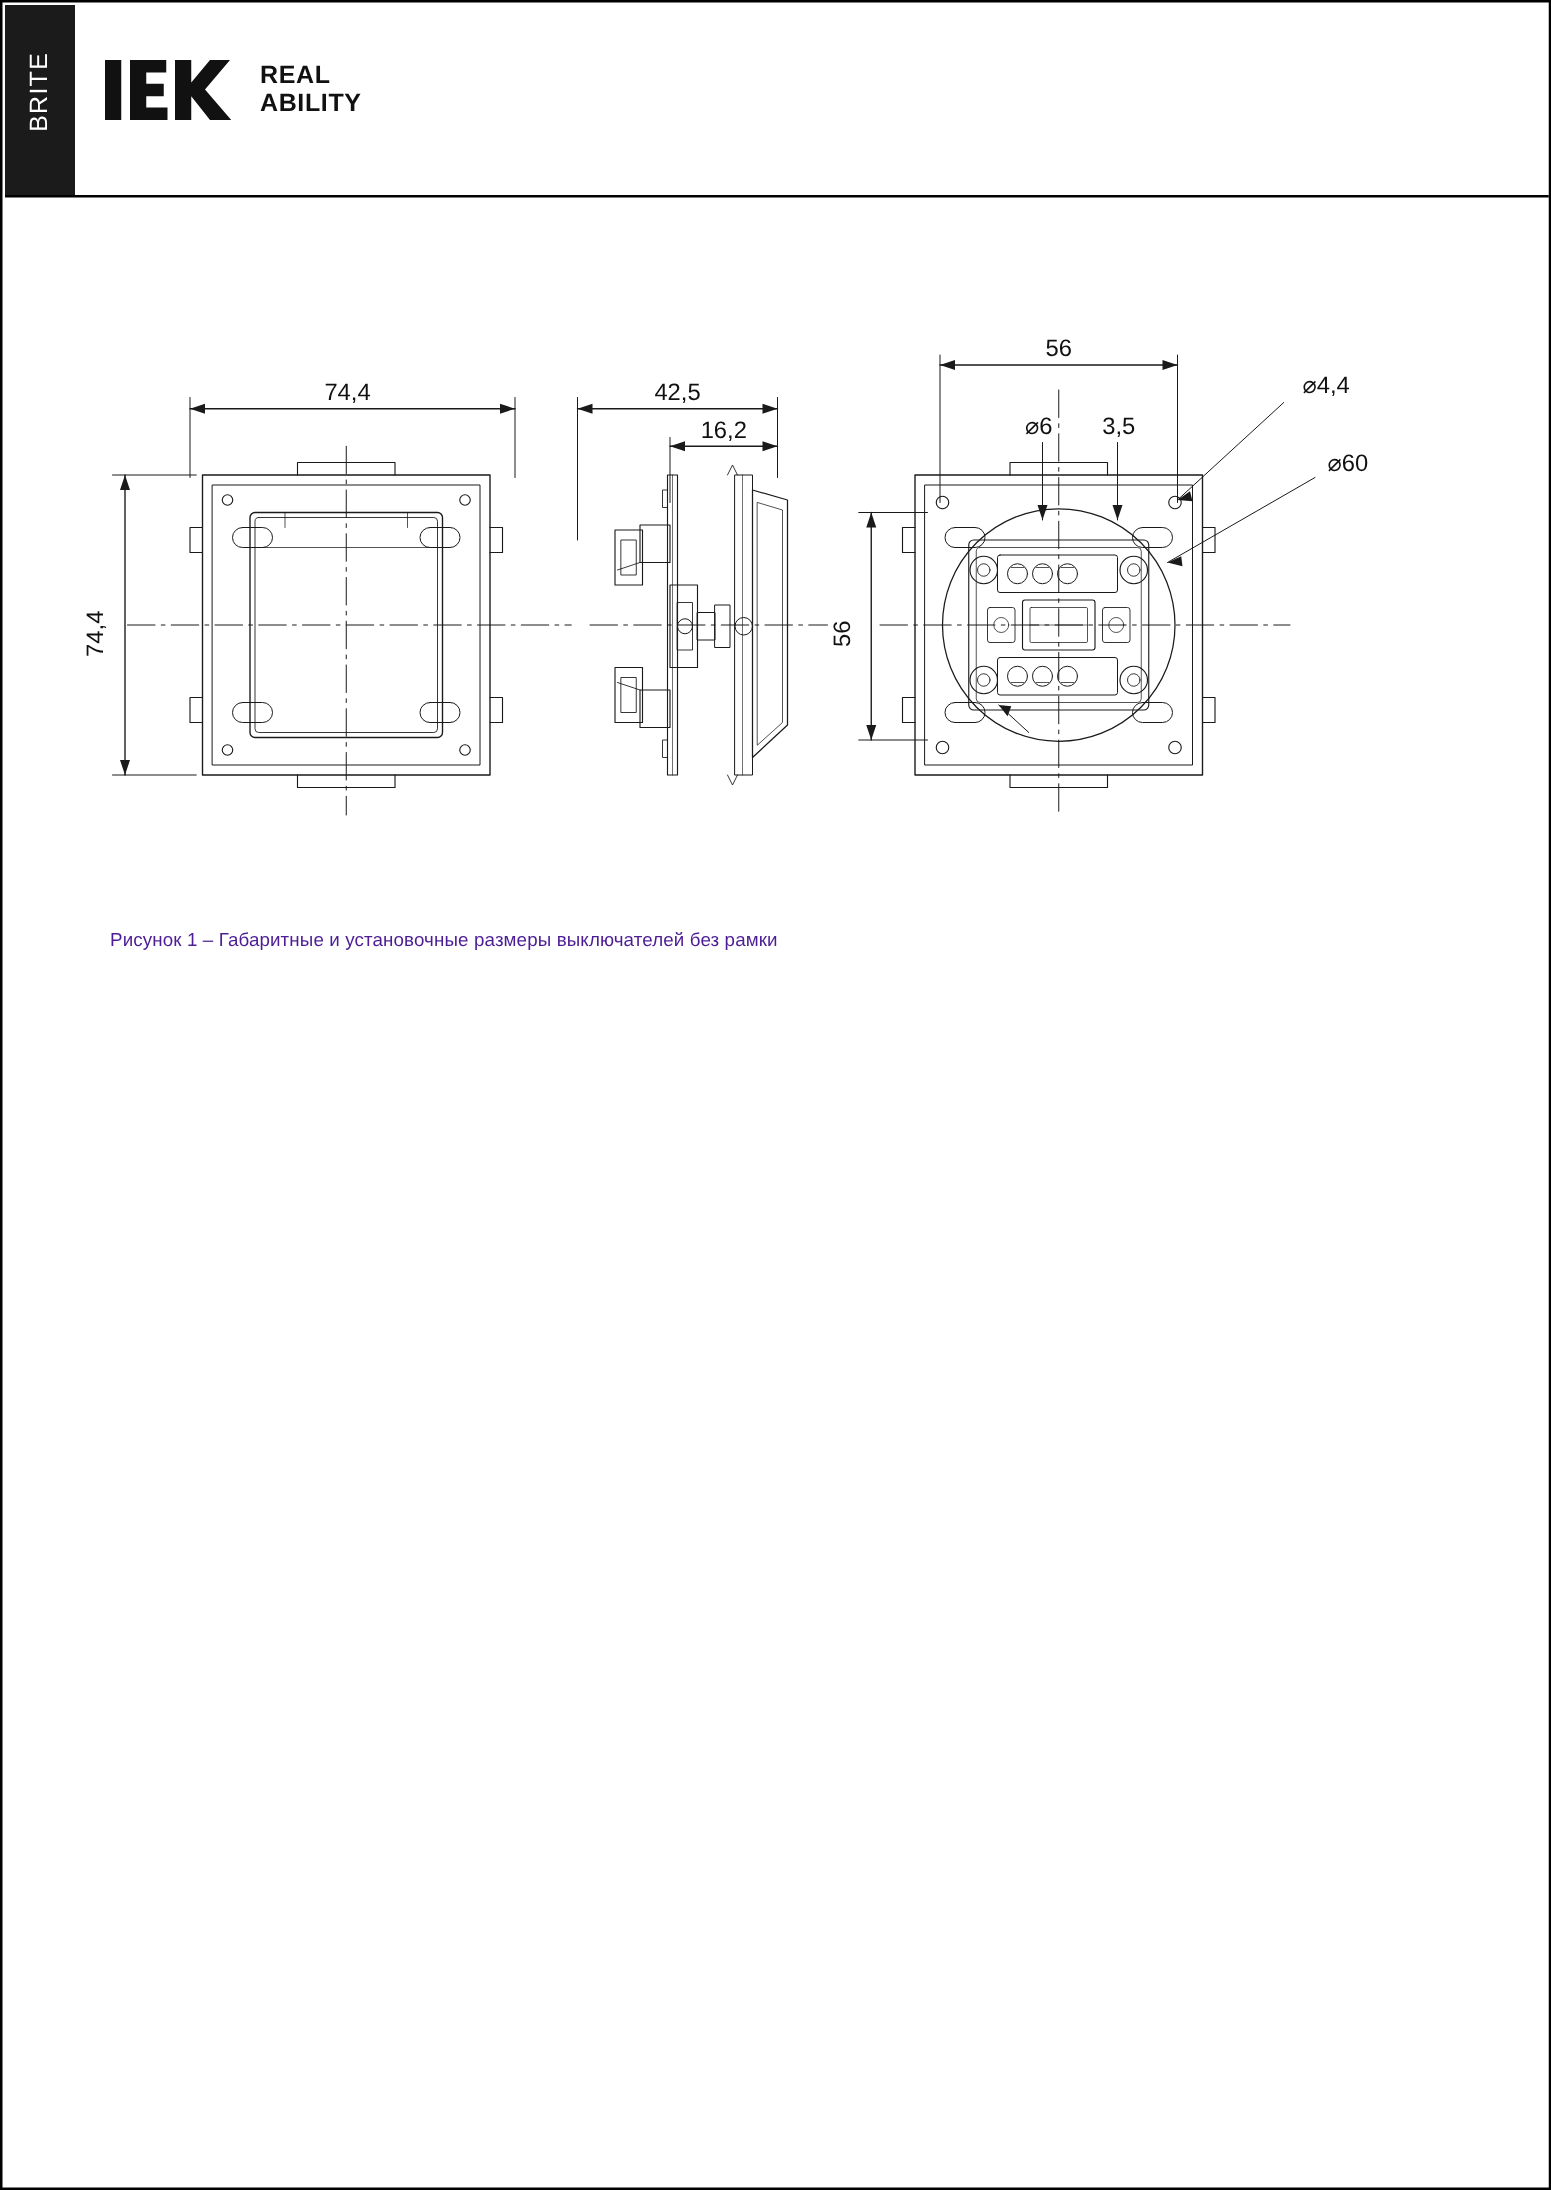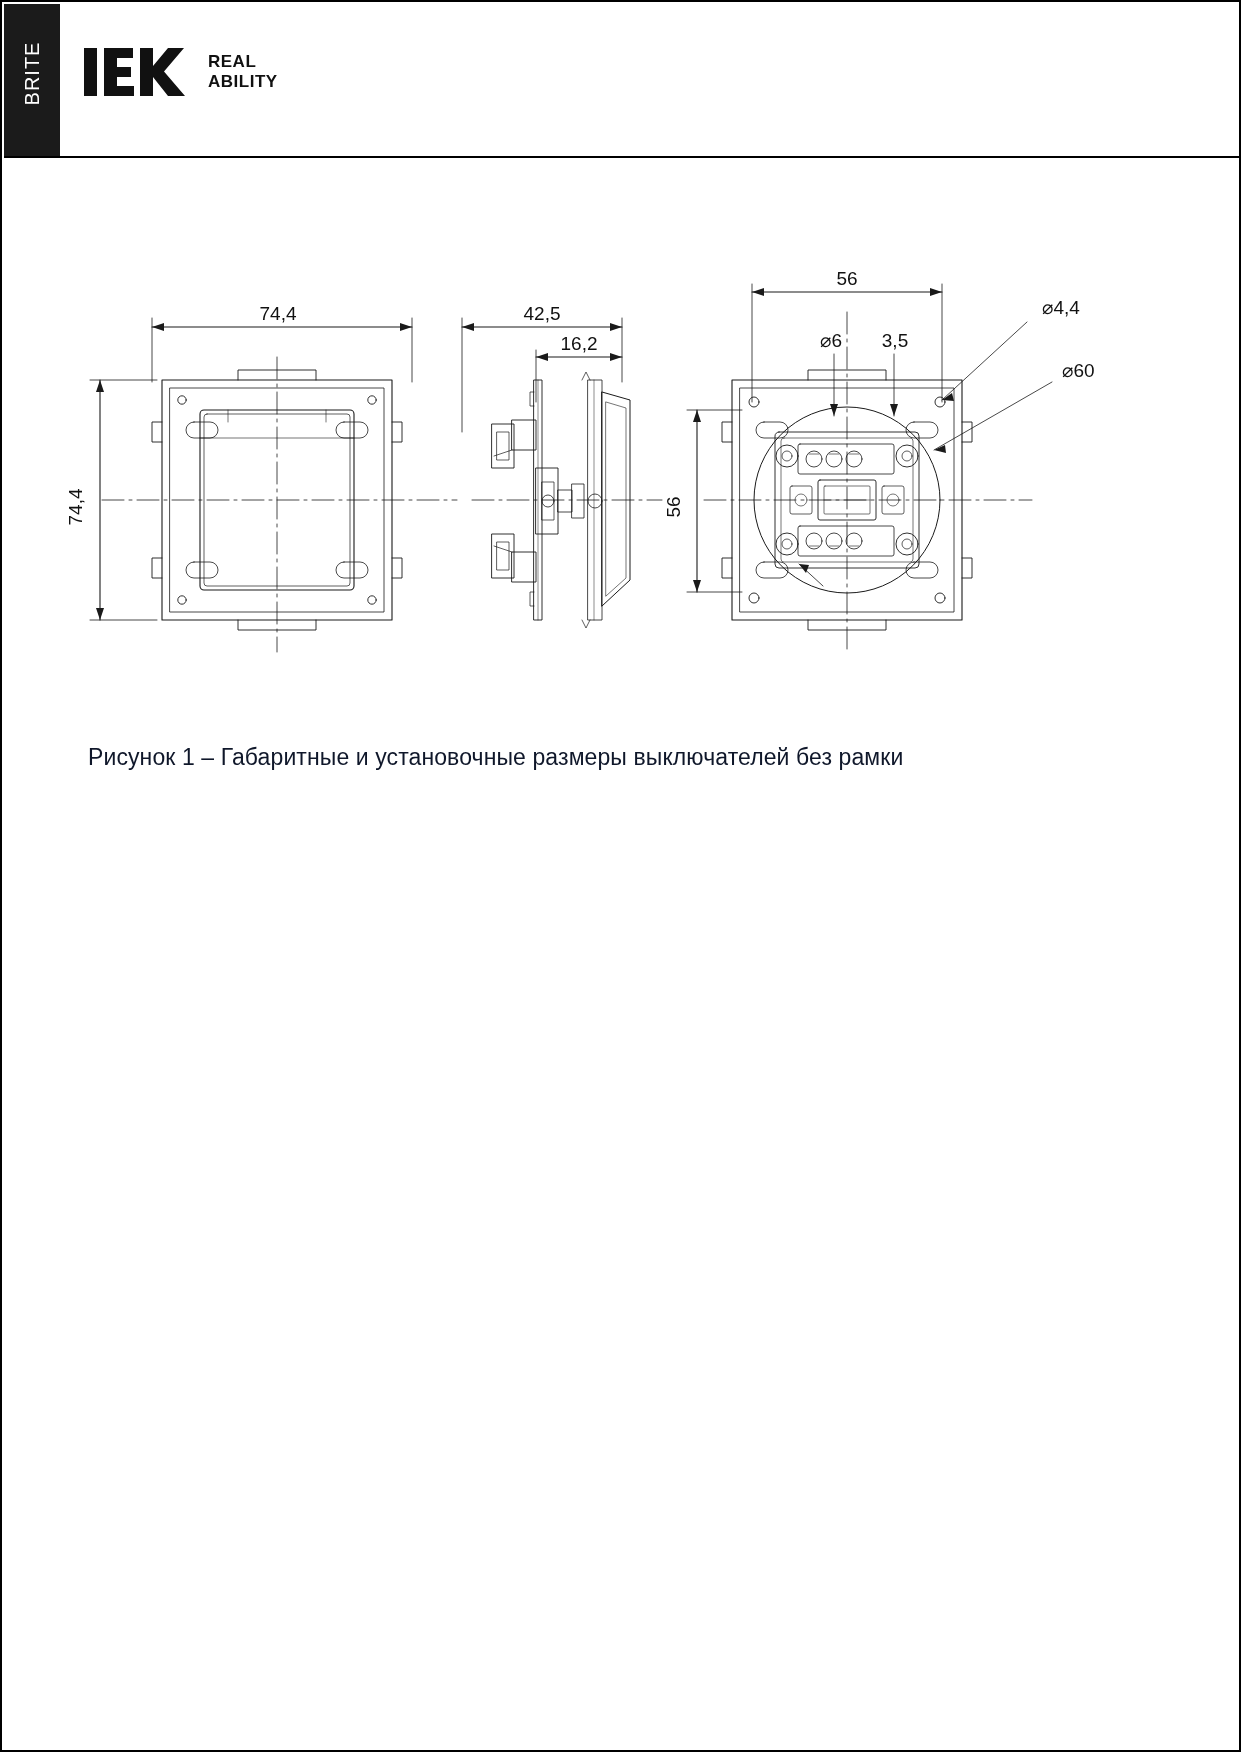--- a/index.html
+++ b/index.html
@@ -63,21 +63,21 @@
     align-items: center;
   }
   .logo-mark {
     width: 110px;
     height: 56px;
   }
   .logo-tagline {
     margin-left: 16px;
     line-height: 1.15;
     font-weight: bold;
-    font-size: 17px;
+    font-size: 20px;
     letter-spacing: 0.5px;
     color: #111;
   }
   .header-rule {
     position: absolute;
     left: 0;
     top: 152px;
     width: 1235px;
     height: 2px;
     background: #000;
@@ -92,22 +92,22 @@
     height: 420px;
   }
   .drawing svg { display: block; }
 
   
   .caption {
     position: absolute;
     left: 86px;
     top: 742px;
     width: 1060px;
-    font-size: 23px;
-    color: #0f172a;
+    font-size: 15px;
+    color: #4c1d95;
     letter-spacing: 0.1px;
   }
 </style>
 </head>
 <body>
 
 <div class="page">
 
   <div class="header-band">
 

